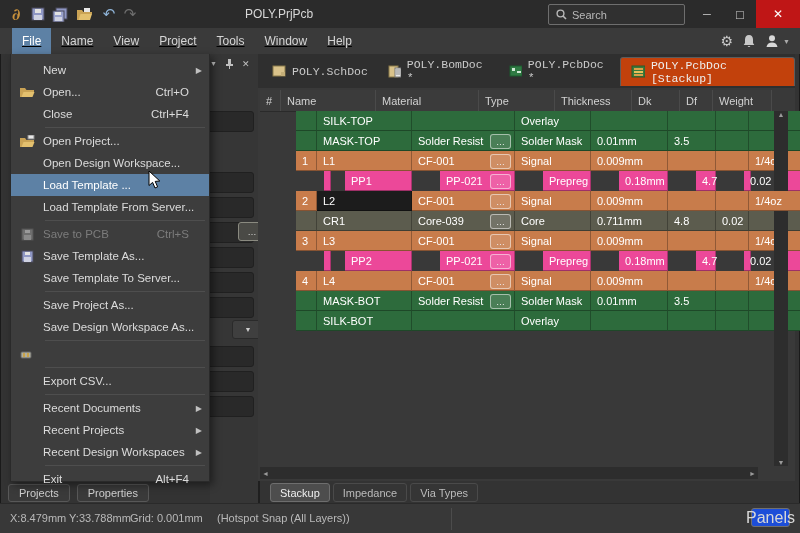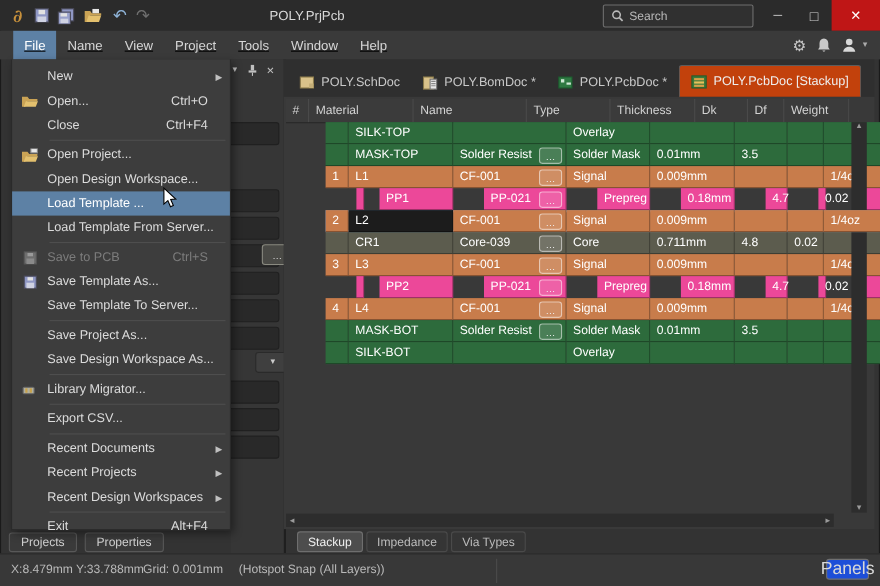--- a/index.html
+++ b/index.html
@@ -25,21 +25,21 @@
   .gear{font-size:14px;}
   .caret{font-size:7px;color:#aaa;margin-left:-6px;}
   
   .leftdock{position:absolute;left:210px;top:54px;width:48px;height:449px;background:#363636;overflow:hidden;border-right:2px solid #1f1f1f;}
   .pnl-head{position:absolute;left:0px;top:4px;display:flex;gap:8px;color:#c0c0c0;font-size:9px;align-items:center;}
   .frag{position:absolute;left:-8px;width:50px;height:19px;background:#292929;border:1px solid #202020;border-radius:3px;}
   .frag-btn{position:absolute;left:28px;width:26px;height:17px;background:#4a4a46;border:1px solid #8a8a80;border-radius:3px;color:#ddd;font-size:9px;display:flex;align-items:center;justify-content:center;}
   .frag-dd{position:absolute;left:22px;width:30px;height:17px;background:#3f3f3f;border:1px solid #2a2a2a;border-radius:3px;color:#ccc;font-size:7px;display:flex;align-items:center;justify-content:center;}
   
   .docarea{position:absolute;left:258px;top:54px;width:537px;height:427px;background:#393939;}
-  .tabbar{position:absolute;left:258px;top:54px;width:537px;height:34px;background:#2f2f2f;display:flex;align-items:flex-end;padding-left:4px;box-sizing:border-box;}
+  .tabbar{position:absolute;left:258px;top:54px;width:537px;height:34px;background:#2f2f2f;display:flex;align-items:center;padding-left:4px;box-sizing:border-box;font-family:Liberation Mono, monospace;}
   .dtab{height:26px;display:flex;align-items:center;gap:6px;padding:0 10px;color:#c9c9c9;font-size:11.5px;}
   .dtab.active{background:#c2410c;border:1px solid #5c5c5c;border-bottom:none;border-radius:3px 3px 0 0;color:#eee;height:28px;}
   
   .grid{display:grid;grid-template-columns:21px 95px 103px 76px 77px 48px 33px 59px;}
   .thead{position:absolute;left:260px;top:90px;height:21px;background:#3b3b3b;color:#d2d2d2;font-size:11px;border-bottom:1px solid #2a2a2a;}
   .thead .c{display:flex;align-items:center;padding-left:6px;border-right:1px solid #4a4a4a;box-sizing:border-box;}
   .tbody{position:absolute;left:260px;top:111px;padding-left:36px;}
   .trow{height:20px;}
   .trow .c{display:flex;align-items:center;padding-left:6px;border-right:1px solid rgba(0,0,0,.28);border-bottom:1px solid rgba(0,0,0,.32);box-sizing:border-box;color:#fff;font-size:11px;position:relative;}
   .row-green .c{background:#2d6b3c;}
@@ -201,22 +201,22 @@
           <rect x="3" y="3" width="9" height="2" fill="#d8a04a"></rect>
           <rect x="3" y="6" width="9" height="2" fill="#e8c05a"></rect>
           <rect x="3" y="9" width="9" height="2" fill="#d8a04a"></rect>
         </svg>
       <span>POLY.PcbDoc [Stackup]</span>
     </div>
   </div>
 
   <div class="thead grid" style="width:512px">
     <div class="c">#</div>
+    <div class="c">Name</div>
     <div class="c">Material</div>
-    <div class="c">Name</div>
     <div class="c">Type</div>
     <div class="c">Thickness</div>
     <div class="c">Dk</div>
     <div class="c">Df</div>
     <div class="c">Weight</div>
   </div>
 
   <div class="tbody" style="width:512px">
 
     <div class="trow grid row-green">
@@ -479,21 +479,20 @@
     </div>
     <div class="msep"></div>
     <div class="mi">
       <span class="mic">
           <svg width="14" height="9">
             <rect x="1" y="2" width="10" height="6" rx="1" fill="#b0b0a0" stroke="#666"></rect>
             <rect x="3" y="3" width="2" height="4" fill="#c8a24a"></rect>
             <rect x="7" y="3" width="2" height="4" fill="#c8a24a"></rect>
           </svg>
         </span>
-      <span class="mil">Library Migrator...</span>
     </div>
     <div class="msep"></div>
     <div class="mi">
       <span class="mic"></span>
         <span class="mil">Export CSV...</span>
     </div>
     <div class="msep"></div>
     <div class="mi">
       <span class="mic"></span>
         <span class="mil">Recent Documents</span>

